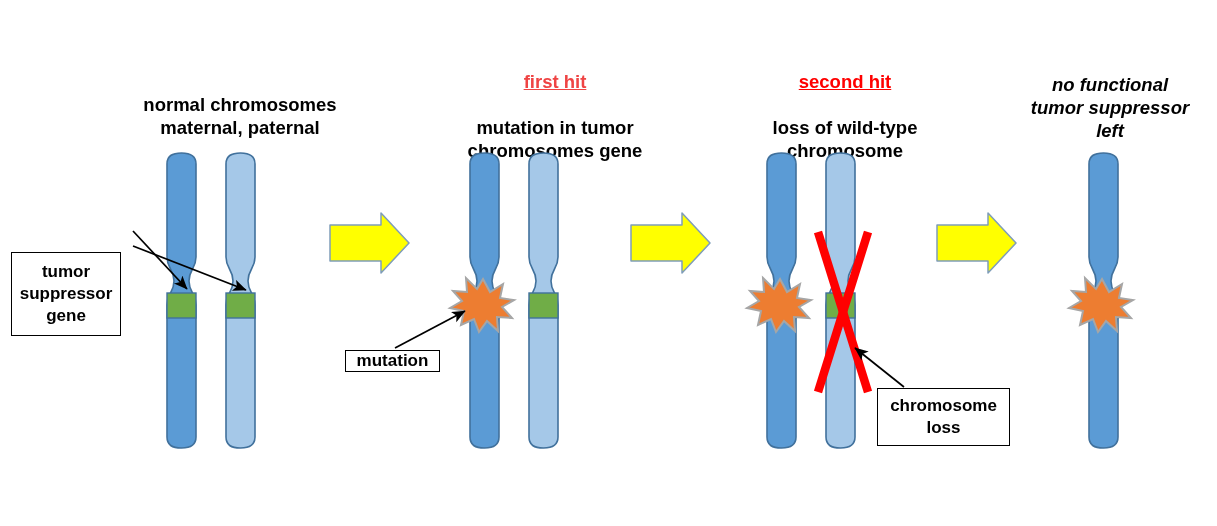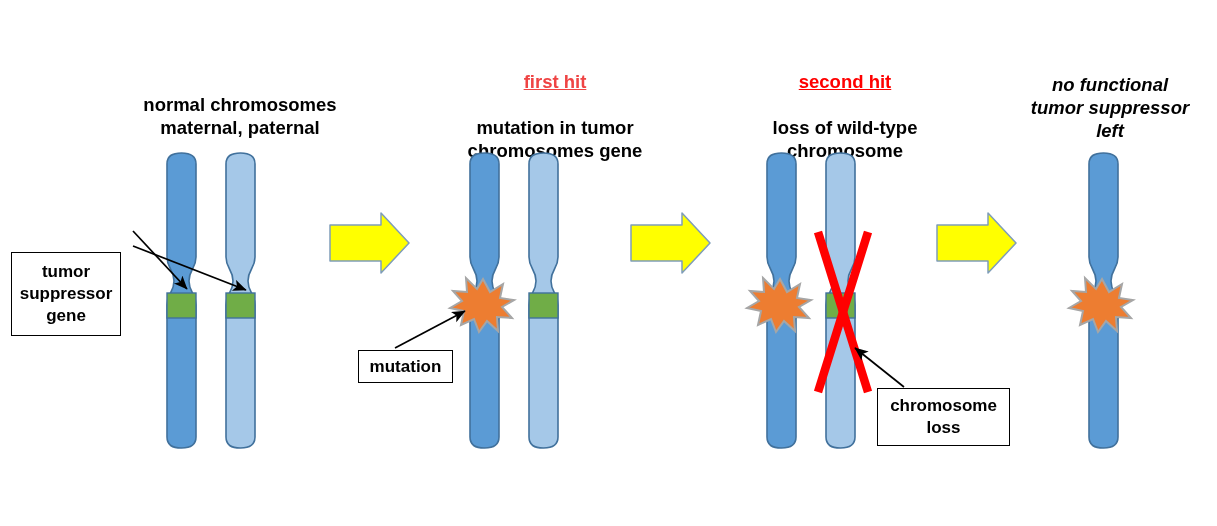--- a/index.html
+++ b/index.html
@@ -194,21 +194,21 @@
       </g>
     </g>
   </svg>
 
   <div class="callout" style="left:11px; top:224px; width:110px; height:84px;margin-top:28px;">
     <span>tumor
 suppressor
 gene</span>
   </div>
 
-  <div class="callout" style="left:345px; top:350px; width:95px; height:33px;margin-left:13px;">
+  <div class="callout" style="left:345px; top:350px; width:95px; height:22px;">
     <span>mutation</span>
   </div>
 
   <div class="callout" style="left:877px; top:388px; width:133px; height:58px;">
     <span>chromosome
 loss</span>
   </div>
 
 </div>
 

